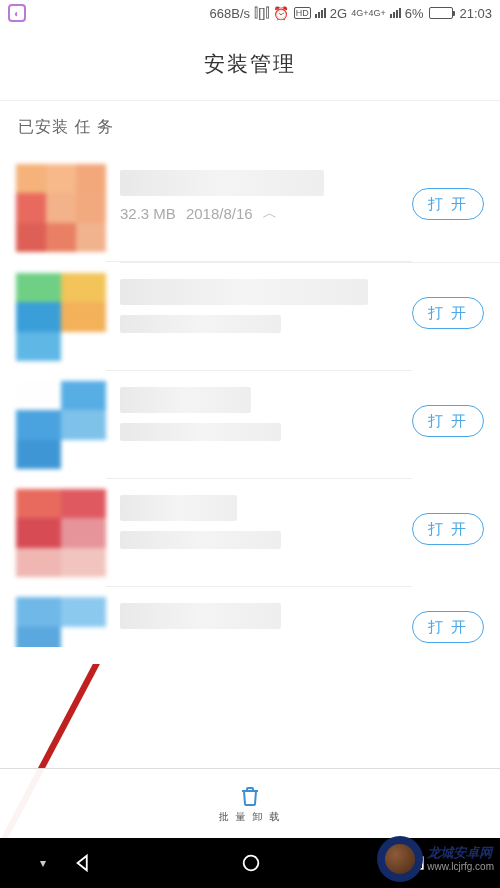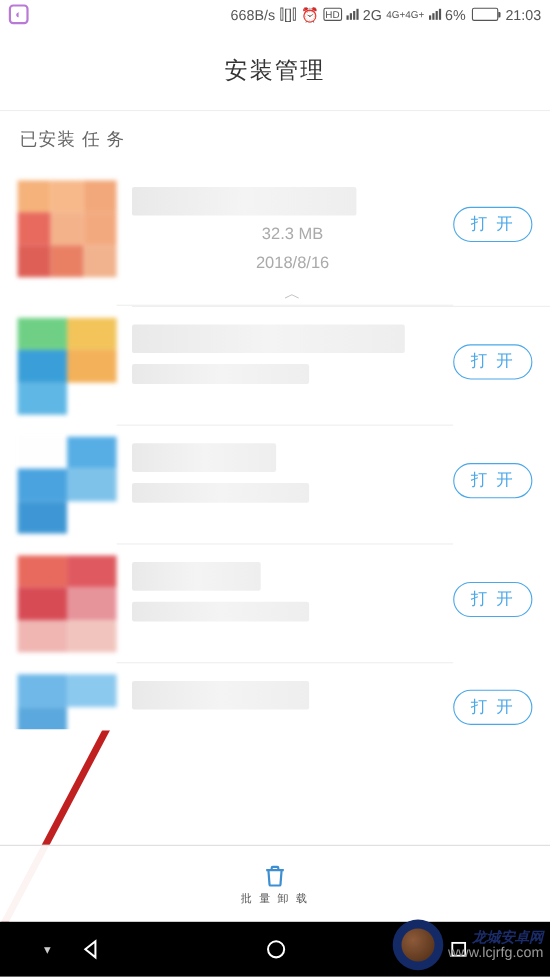--- a/index.html
+++ b/index.html
@@ -21,21 +21,21 @@
   
   .page-title { text-align: center; font-size: 21px; color: #333; padding: 24px 0 22px; letter-spacing: 2px; border-bottom: 1px solid #eee; }
 
   .section-title { padding: 16px 18px; font-size: 16px; color: #666; letter-spacing: 1px; }
 
   
   .app-row { display: flex; align-items: flex-start; padding: 10px 16px 0 16px; }
   .app-icon { width: 90px; height: 88px; filter: blur(2px); border-radius: 4px; flex-shrink: 0; }
   .app-body { flex: 1; padding-left: 14px; border-bottom: 1px solid #eee; min-height: 98px; }
   .app-name { height: 26px; margin-top: 6px; border-radius: 2px; }
-  .app-meta { display: flex; align-items: center; gap: 10px; color: #aaa; font-size: 15px; margin-top: 8px; flex-direction: column; }
+  .app-meta { display: flex; align-items: center; gap: 10px; color: #aaa; font-size: 15px; margin-top: 8px; }
   .chev { color:#bbb; }
   .app-btn-wrap { padding-top: 24px; }
   .open-btn { width: 72px; height: 32px; border: 1px solid #4aa7e8; color:#4aa7e8; background:#fff; border-radius: 16px; font-size: 15px; letter-spacing: 2px; text-align:center; line-height:30px; }
 
   .actions-row { display:flex; padding: 24px 0 18px 130px; gap: 48px; font-size:17px; letter-spacing:2px; }
   .act-uninstall { color:#3d8fd1; }
   .act-manage { color:#3d8fd1; position:relative; }
   .highlight-box { border:4px solid #c02020; padding:4px 12px; margin:-6px -14px; display:inline-block; }
 
   
@@ -57,25 +57,25 @@
   
   .bottom-bar { position:absolute; left:0; right:0; bottom:50px; height:70px; border-top:1px solid #ddd; background:rgba(255,255,255,0.95); display:flex; flex-direction:column; align-items:center; justify-content:center; gap:2px; }
   .trash { color:#3d8fd1; }
   .bottom-label { font-size:10px; color:#555; letter-spacing:2px;}
 
   
   .nav-bar { position:absolute; left:0; right:0; bottom:0; height:50px; background:#000; display:flex; align-items:center; justify-content:space-around; }
   .nav-chev { color:#fff; font-size:12px; opacity:0.8; position:absolute; left:40px; }
 
   
-  .watermark { position:absolute; right:6px; bottom:6px; display:flex; align-items:center; gap:4px;text-align:right; }
+  .watermark { position:absolute; right:6px; bottom:6px; display:flex; align-items:center; gap:4px; }
   .wm-circle { width:46px; height:46px; border-radius:50%; background:#142a66; display:flex; align-items:center; justify-content:center; }
   .wm-circle-inner { width:30px; height:30px; border-radius:50%; background:radial-gradient(circle at 35% 35%, #8d5a3a, #4a2a12); }
   .wm-text { display:flex; flex-direction:column; font-size:13px; color:#1b2c6b; font-style:italic; font-weight:bold; line-height:1.1;}
-  .wm-sub { font-size:13px; color:#999; font-style:normal; font-weight:normal; letter-spacing:0; }
+  .wm-sub { font-size:10px; color:#999; font-style:normal; font-weight:normal; letter-spacing:0; }
 
   .list { position:relative; }
 </style>
 </head>
 <body>
 
 <div class="status-bar">
   <div class="status-left">
     <span class="gallery-icon">◐</span>
   </div>

